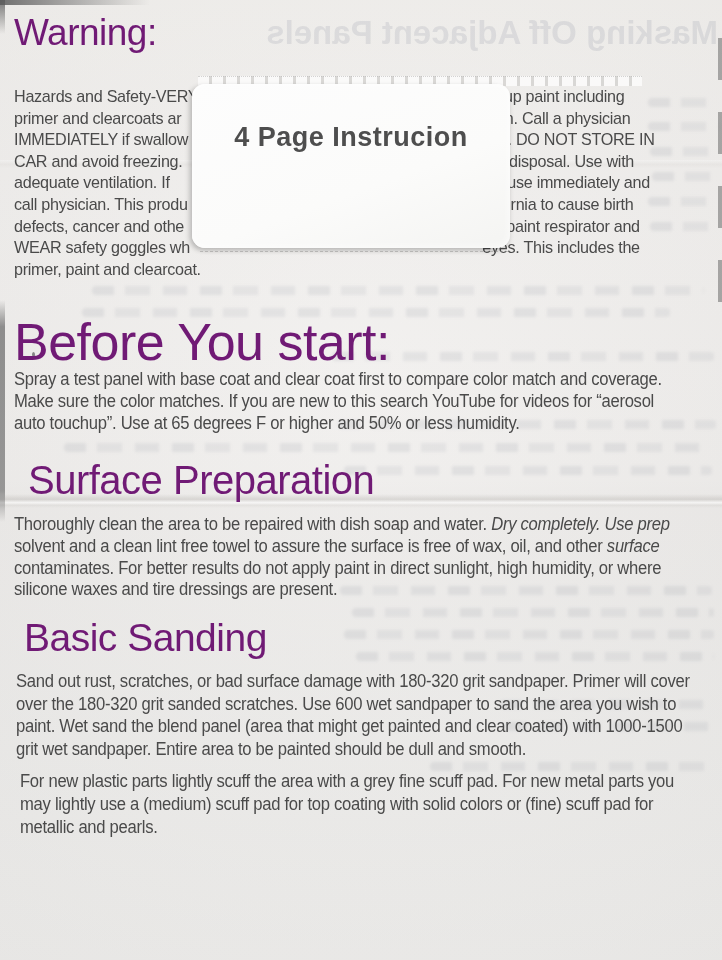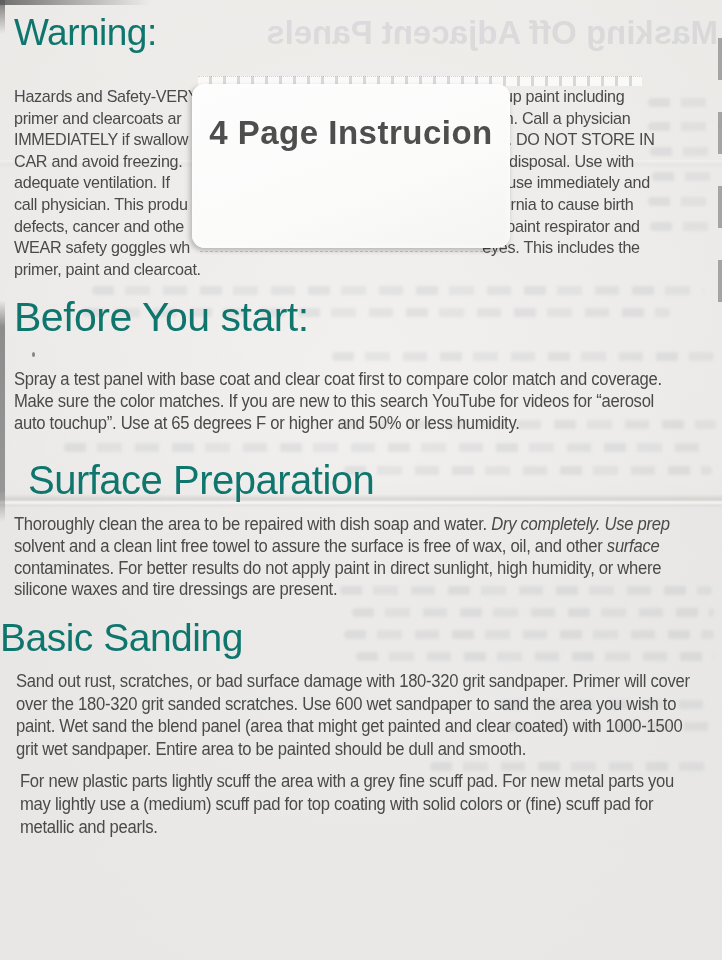--- a/index.html
+++ b/index.html
@@ -5,36 +5,36 @@
   html,body{margin:0;padding:0;}
   body{
     width:722px;height:960px;position:relative;overflow:hidden;
     font-family:"Liberation Sans","DejaVu Sans",sans-serif;
     background:
       radial-gradient(140% 100% at 50% 40%, rgba(255,255,255,.25), rgba(0,0,0,.05) 95%),
       linear-gradient(180deg,#f1efec 0%,#efedeb 18%,#edebe9 50%,#eae8e6 53%,#ecebe9 78%,#efeeec 100%);
   }
   .abs{position:absolute;}
   
-  .h1{color:#0f766e;font-weight:400;letter-spacing:-.5px;white-space:nowrap;}
+  .h1{color:#701a75;font-weight:400;letter-spacing:-.5px;white-space:nowrap;}
   
   .para{color:#4a4a4a;transform-origin:left top;transform:scaleX(.95);}
   .pline{white-space:nowrap;}
   .it{font-style:italic;}
   
   .wrow{position:relative;white-space:nowrap;height:21.6px;}
   .wr{position:absolute;left:493px;top:0;}
   
   .sticker{
     left:192px;top:84px;width:318px;height:164px;border-radius:13px;z-index:6;
     background:linear-gradient(160deg,#fdfdfd 0%,#fbfbfa 60%,#f4f4f2 100%);
     box-shadow:-3px 2px 5px rgba(0,0,0,.16), 0 3px 5px rgba(0,0,0,.10), inset 0 0 8px rgba(255,255,255,.8);
     text-align:center;color:#4e4e4e;
   }
-  .sticker .l1{margin-top:30px;font-size:33px;font-weight:700;letter-spacing:.5px;}
+  .sticker .l1{margin-top:38px;font-size:27px;font-weight:700;letter-spacing:.5px;}
   .sticker .l2{margin-top:22px;font-size:27px;font-weight:700;letter-spacing:.5px;}
   .perf{
     left:198px;top:76px;width:444px;height:9px;z-index:5;opacity:.75;
     background:repeating-linear-gradient(90deg,rgba(255,255,255,.95) 0 11px,rgba(175,175,172,.45) 11px 14px);
     border-top:1px dotted rgba(160,160,158,.55);
   }
   .backing-edge{left:200px;top:251px;width:308px;height:3px;z-index:5;
     border-top:1px dashed rgba(150,150,148,.55);opacity:.8;}
   
   .ghost-h{
@@ -137,41 +137,41 @@
     <span class="wr"></span>
   </div>
 </div>
 
 <div class="abs perf"></div>
 <div class="abs backing-edge"></div>
 <div class="abs sticker">
   <div class="l1">4 Page Instrucion</div>
 </div>
 
-<div class="abs h1 txt" style="left:14px;top:294px;font-size:41px;">Before You start:</div>
+<div class="abs h1 txt" style="left:14px;top:312px;font-size:52px;">Before You start:</div>
 <div class="abs dot"></div>
 <div class="abs para txt" style="left:14px;top:368px;font-size:17.5px;letter-spacing:-.3px;line-height:22px;">
   <div class="pline">Spray a test panel with base coat and clear coat first to compare color match and coverage.</div>
   <div class="pline">Make sure the color matches.  If you are new to this search YouTube for videos for “aerosol</div>
   <div class="pline">auto touchup”.  Use at 65 degrees F or higher and 50% or less humidity.</div>
 </div>
 
 <div class="abs h1 txt" style="left:28px;top:458px;font-size:40px;">Surface Preparation</div>
 <div class="abs para txt" style="left:14px;top:514px;font-size:17.5px;letter-spacing:-.3px;line-height:21.8px;">
   <div class="pline">
     <span>Thoroughly clean the area to be repaired with dish soap and water.  </span><span class="it">Dry completely. Use prep</span>
   </div>
   <div class="pline">
     <span>solvent and a clean lint free towel to assure the surface is free of wax, oil, and other </span><span class="it">surface</span>
   </div>
   <div class="pline">contaminates. For better results do not apply paint in direct sunlight, high humidity, or where</div>
   <div class="pline">silicone waxes and tire dressings are present.</div>
 </div>
 
-<div class="abs h1 txt" style="left:0;top:616px;font-size:39px;">Basic Sanding</div>
+<div class="abs h1 txt" style="left:24px;top:616px;font-size:39px;">Basic Sanding</div>
 <div class="abs para txt" style="left:16px;top:670px;font-size:17.5px;letter-spacing:-.3px;line-height:22.5px;">
   <div class="pline">Sand out rust, scratches, or bad surface damage with 180-320 grit sandpaper. Primer will cover</div>
   <div class="pline">over the 180-320 grit sanded scratches. Use 600 wet sandpaper to sand the area you wish to</div>
   <div class="pline">paint. Wet sand the blend panel (area that might get painted and clear coated) with 1000-1500</div>
   <div class="pline">grit wet sandpaper. Entire area to be painted should be dull and smooth.</div>
 </div>
 <div class="abs para txt" style="left:20px;top:770px;font-size:17.5px;letter-spacing:-.3px;line-height:22.8px;">
   <div class="pline">For new plastic parts lightly scuff the area with a grey fine scuff pad. For new metal parts you</div>
   <div class="pline">may lightly use a (medium) scuff pad for top coating with solid colors or (fine) scuff pad for</div>
   <div class="pline">metallic and pearls.</div>

